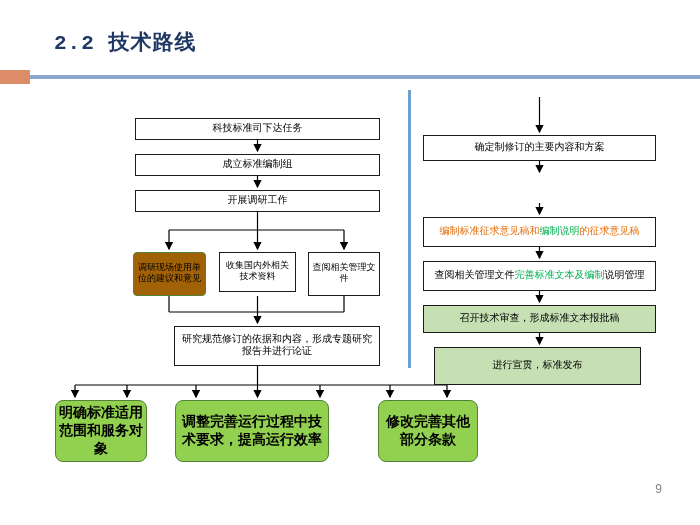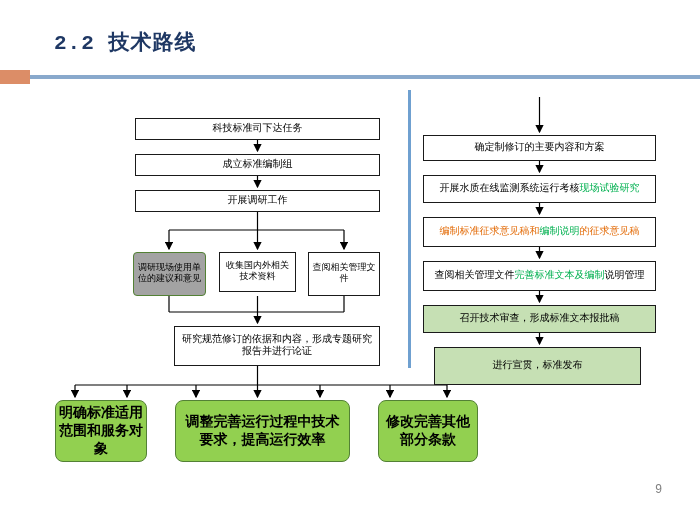--- a/index.html
+++ b/index.html
@@ -14,21 +14,21 @@
   .header-rule{position:absolute;left:0;top:75px;width:700px;height:4px;background:#89A9CC;}
   .accent-block{position:absolute;left:0;top:70px;width:30px;height:14px;background:#DC8D67;}
   .divider{position:absolute;left:408px;top:90px;width:3px;height:278px;background:#6FA0D0;}
   .connectors{position:absolute;left:0;top:0;width:700px;height:525px;pointer-events:none;}
   .fbox{
     position:absolute;border:1px solid #1a1a1a;background:#fff;
     display:flex;align-items:center;justify-content:center;text-align:center;
     font-size:10px;line-height:1.25;padding:1px 3px;box-sizing:border-box;
   }
   .fbox.small{font-size:9px;}
-  .green{background:#a3a3a3;border:1px solid #538135;border-radius:4px;}
+  .green{background:#a16207;border:1px solid #538135;border-radius:4px;}
   .lightgreen{background:#C6E0B4;}
   .outcome{
     background:#92D050;border:1.5px solid #538135;border-radius:8px;
     font-size:14px;font-weight:600;line-height:1.3;
   }
   .txt-orange{color:#E36C09;text-align:center;}
   .txt-green{color:#00B050;}
   .page-number{position:absolute;left:655px;top:483px;font-size:12px;color:#7F7F7F;}
 </style>
 </head>
@@ -84,28 +84,25 @@
   <div class="fbox" style="left:135px;top:154px;width:245px;height:22px">成立标准编制组</div>
   <div class="fbox" style="left:135px;top:190px;width:245px;height:22px">开展调研工作</div>
 
   <div class="fbox green small" style="left:133px;top:252px;width:73px;height:44px">调研现场使用单位的建议和意见</div>
   <div class="fbox small" style="left:219px;top:252px;width:77px;height:40px">收集国内外相关技术资料</div>
   <div class="fbox small" style="left:308px;top:252px;width:72px;height:44px">查阅相关管理文件</div>
 
   <div class="fbox" style="left:174px;top:326px;width:206px;height:40px">研究规范修订的依据和内容，形成专题研究报告并进行论证</div>
 
   <div class="fbox outcome" style="left:55px;top:400px;width:92px;height:62px">明确标准适用范围和服务对象</div>
-  <div class="fbox outcome" style="left:175px;top:400px;width:175px;height:62px">调整完善运行过程中技术要求，提高运行效率</div>
+  <div class="fbox outcome" style="left:175px;top:400px;width:154px;height:62px">调整完善运行过程中技术要求，提高运行效率</div>
   <div class="fbox outcome" style="left:378px;top:400px;width:100px;height:62px">修改完善其他部分条款</div>
 
   <div class="fbox" style="left:423px;top:135px;width:233px;height:26px">确定制修订的主要内容和方案</div>
 
-  <div class="fbox" style="left:423px;top:175px;width:233px;height:28px">
-    <span><span>开展水质在线监测系统运行考核</span><span class="txt-green">现场试验研究</span></span>
-  </div>
 
   <div class="fbox" style="left:423px;top:217px;width:233px;height:30px">
     <span><span class="txt-orange">编制标准征求意见稿和</span><span class="txt-green">编制说明</span><span class="txt-orange">的征求意见稿</span></span>
   </div>
 
   <div class="fbox" style="left:423px;top:261px;width:233px;height:30px">
     <span><span>查阅相关管理文件</span><span class="txt-green">完善标准文本及编制</span><span>说明管理</span></span>
   </div>
 
   <div class="fbox lightgreen" style="left:423px;top:305px;width:233px;height:28px">召开技术审查，形成标准文本报批稿</div>

